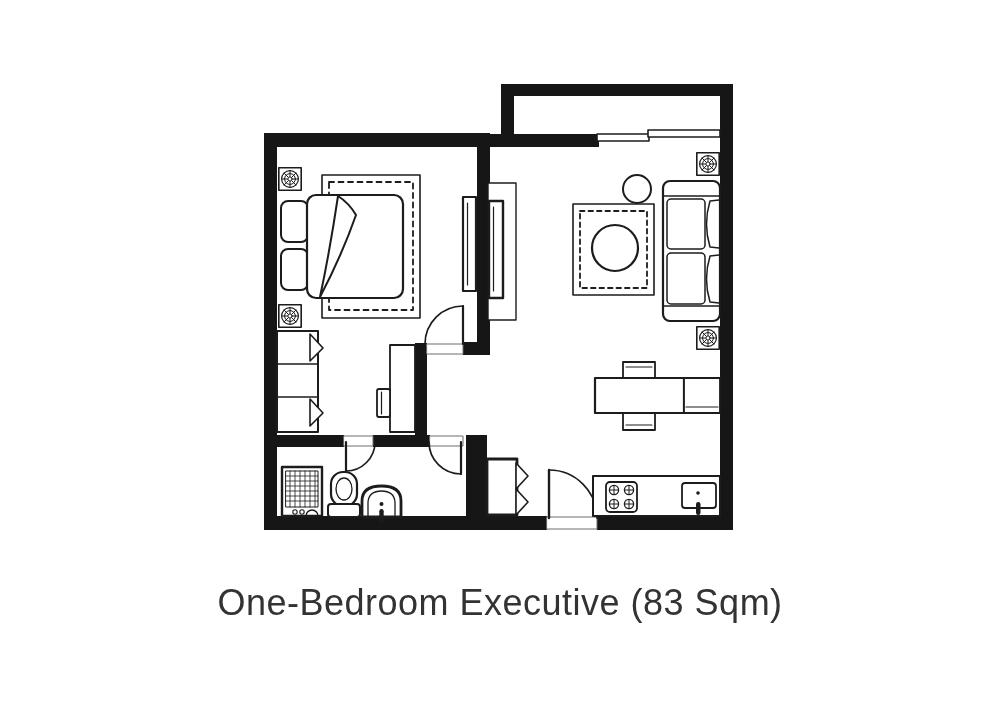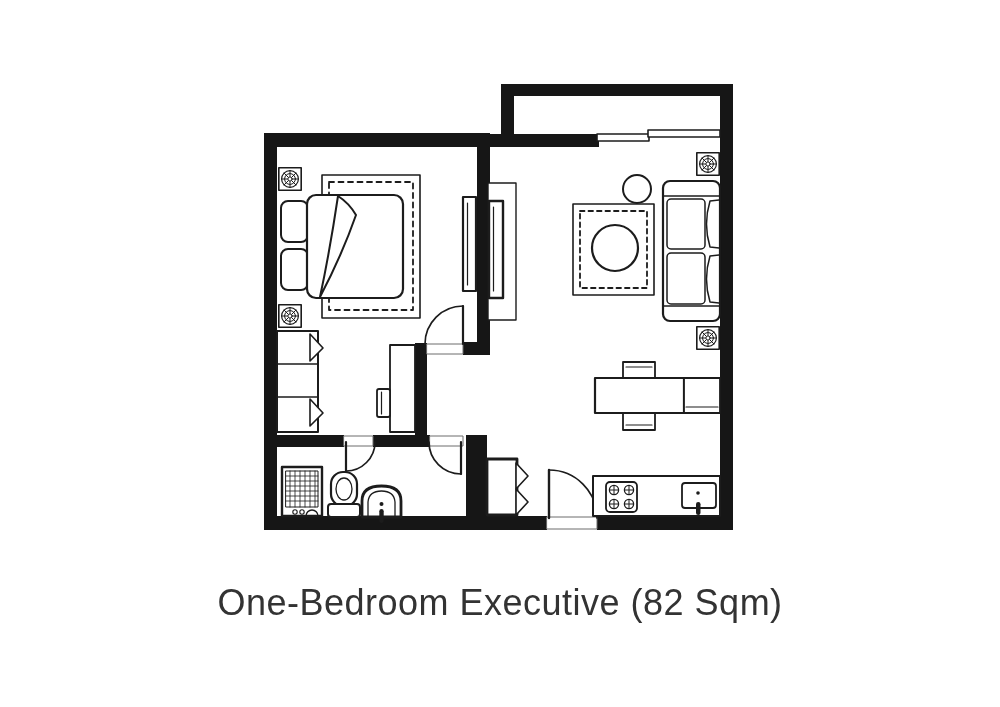--- a/index.html
+++ b/index.html
@@ -182,15 +182,15 @@
     <g>
       <path d="M362,517 V501 Q362,486 381.5,486 Q401,486 401,501 V517 Z" fill="#ffffff" stroke-width="2.8"></path>
       <path d="M368,517 V502 Q369,491 381.5,491 Q394,491 395,502 V517" stroke-width="1.3"></path>
       <circle cx="381.5" cy="504" r="2" fill="#1c1c1c" stroke="none"></circle>
       <rect x="379.3" y="509" width="4.4" height="14" rx="2.2" fill="#1c1c1c" stroke="none"></rect>
     </g>
 
   </g>
 </svg>
 
-<div class="caption">One-Bedroom Executive (82 Sqm)</div>
+<div class="caption">One-Bedroom Executive (83 Sqm)</div>
 
 </div>
 
 </body></html>

